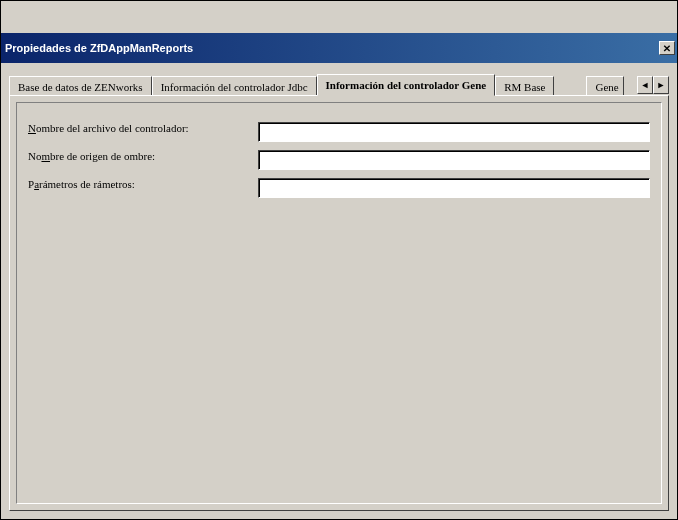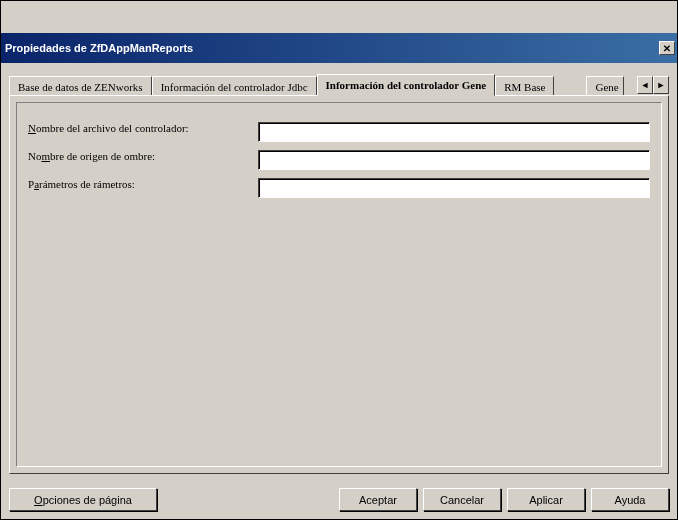--- a/index.html
+++ b/index.html
@@ -238,32 +238,14 @@
         <label class="form-label">
           <span>P</span><span class="u">a</span><span>rámetros de rámetros:</span>
         </label>
         <input type="text" class="text-input" value="" style="">
       </div>
 
     </div>
 
   </div>
 
-  <div class="button-row">
-    <button class="btn btn-wide">
-      <span class="u">O</span><span>pciones de página</span>
-    </button>
-    <div class="spacer"></div>
-    <button class="btn">
-      <span>Aceptar</span>
-    </button>
-    <button class="btn">
-      <span>Cancelar</span>
-    </button>
-    <button class="btn">
-      <span>Aplicar</span>
-    </button>
-    <button class="btn">
-      <span>Ayuda</span>
-    </button>
-  </div>
 
 </div>
 
 </body></html>

